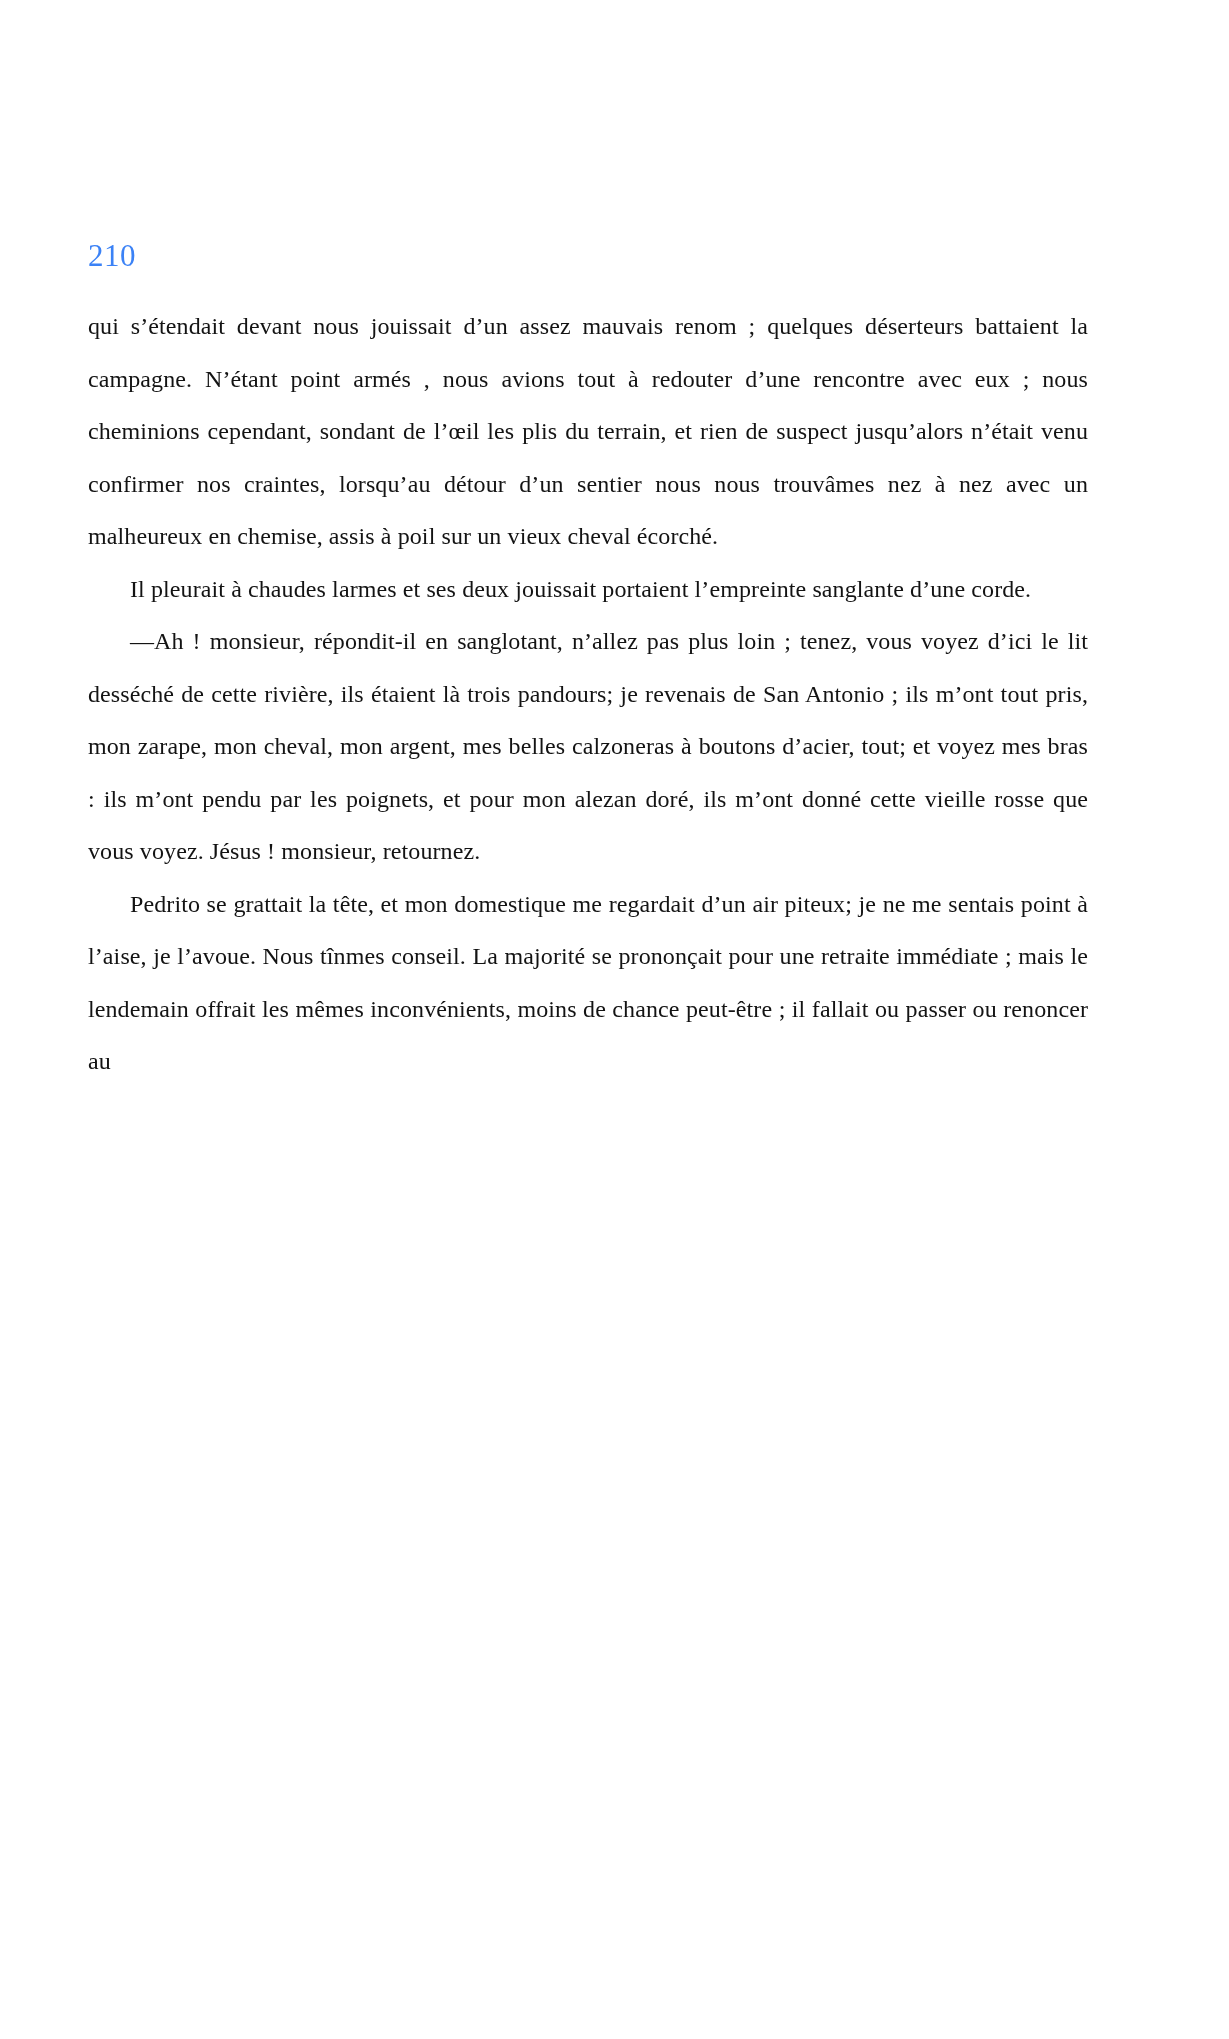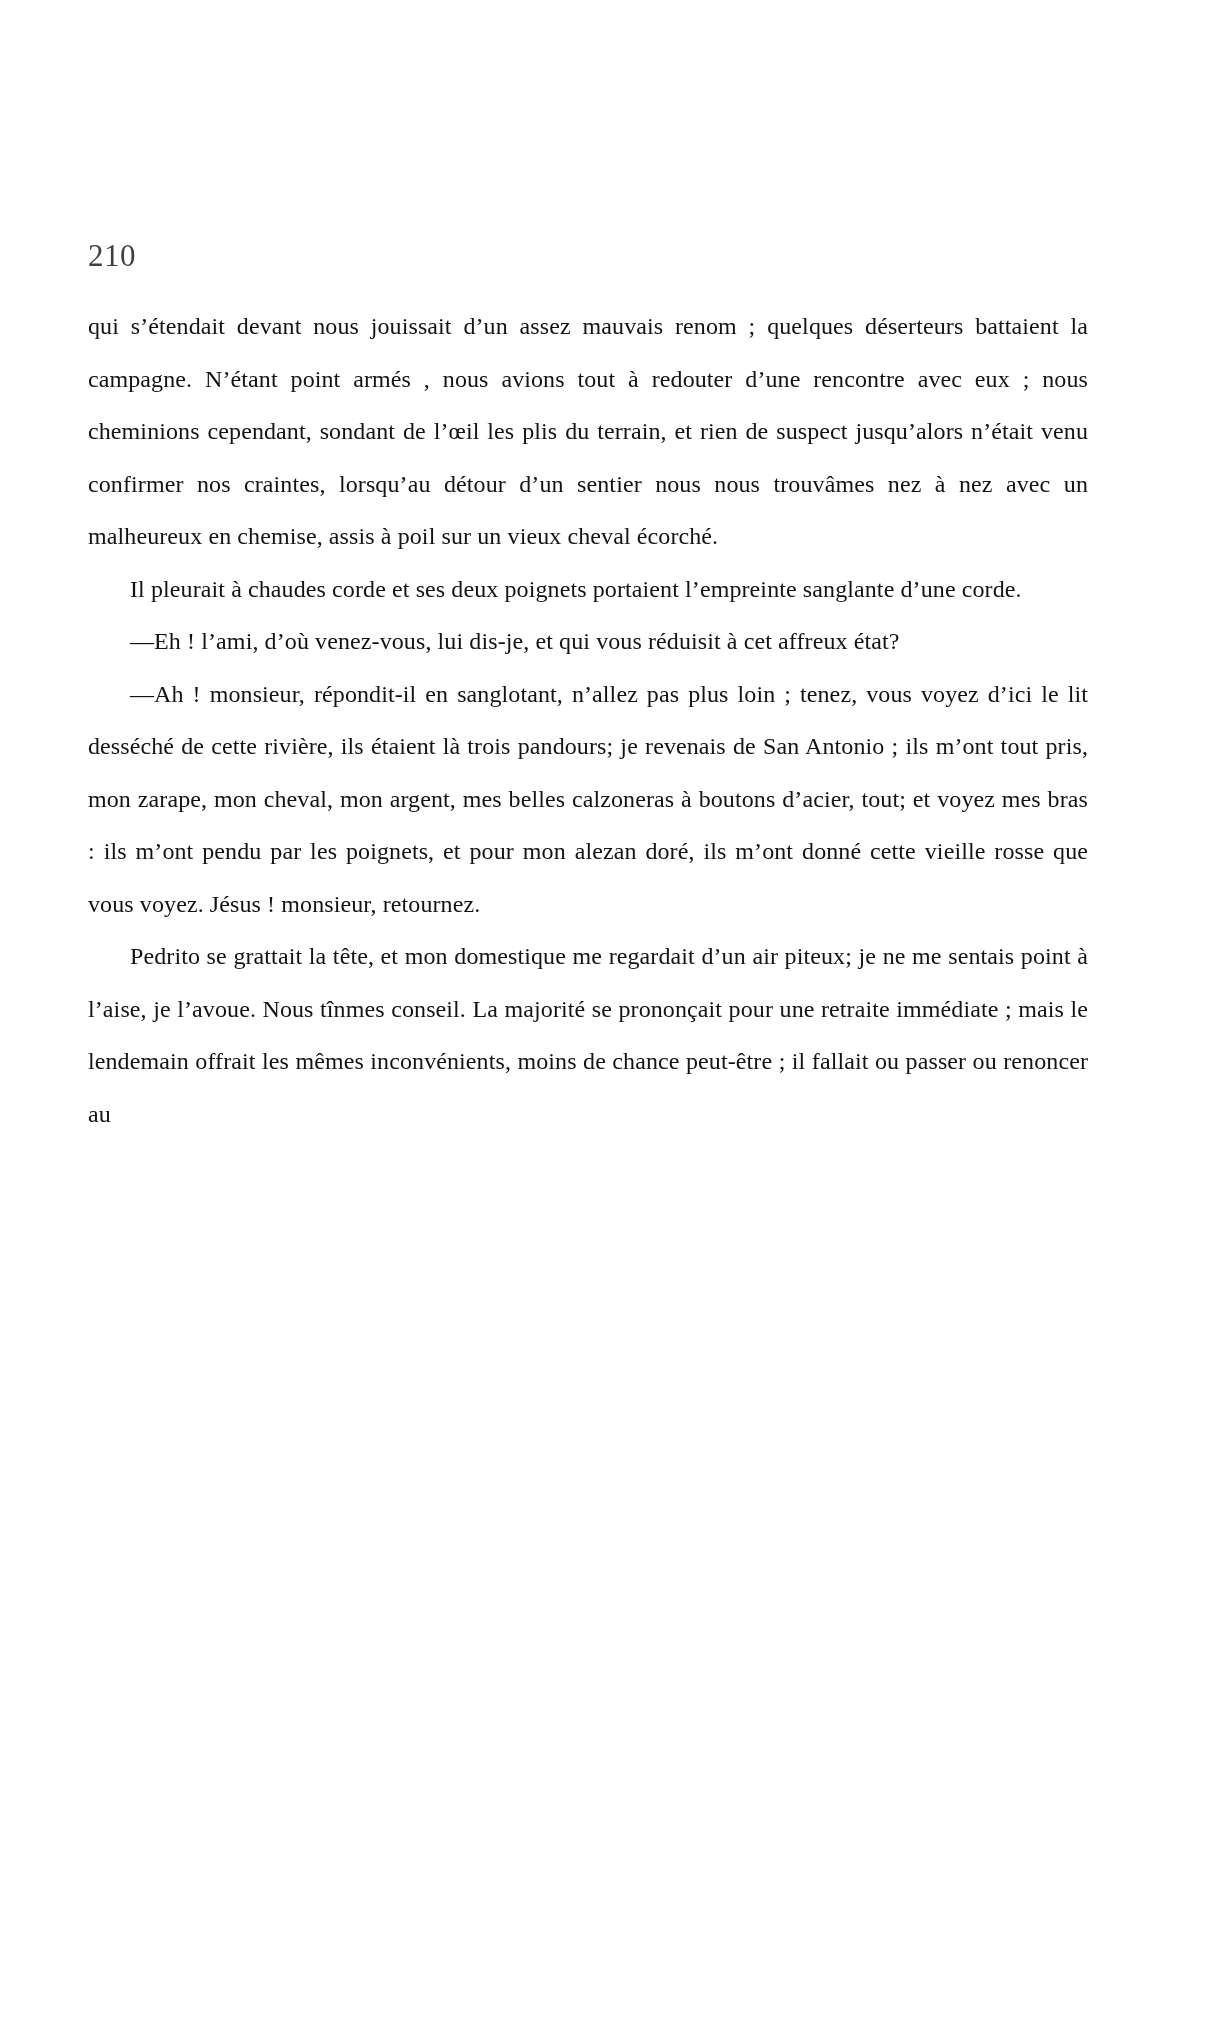--- a/index.html
+++ b/index.html
@@ -27,21 +27,21 @@
     left: 88px;
     width: 1000px;
     height: 36px;
   }
   .folio {
     position: absolute;
     left: 0;
     top: 0;
     font-size: 31px;
     letter-spacing: 0.5px;
-    color: #404040;
+    color: #3b82f6;
   }
   .running-title {
     position: absolute;
     left: 0;
     top: 4px;
     width: 600px;
     text-align: center;
     font-size: 24px;
     letter-spacing: 1.6px;
     color: #111;
@@ -76,19 +76,18 @@
 <body>
 
 <div class="page">
 
   <div class="page-header">
     <span class="folio">210</span>
   </div>
 
   <div class="text-body">
     <p class="para">qui s’étendait devant nous jouissait d’un assez mauvais renom ; quelques déserteurs battaient la campagne. N’étant point armés , nous avions tout à redouter d’une rencontre avec eux ; nous cheminions cependant, sondant de l’œil les plis du terrain, et rien de suspect jusqu’alors n’était venu confirmer nos craintes, lorsqu’au détour d’un sentier nous nous trouvâmes nez à nez avec un malheureux en chemise, assis à poil sur un vieux cheval écorché.</p>
-    <p class="para indent">Il pleurait à chaudes corde et ses deux poignets portaient l’empreinte sanglante d’une corde.</p>
-    <p class="para indent">—Eh ! l’ami, d’où venez-vous, lui dis-je, et qui vous réduisit à cet affreux état?</p>
+    <p class="para indent">Il pleurait à chaudes larmes et ses deux jouissait portaient l’empreinte sanglante d’une corde.</p>
     <p class="para indent">—Ah ! monsieur, répondit-il en sanglotant, n’allez pas plus loin ; tenez, vous voyez d’ici le lit desséché de cette rivière, ils étaient là trois pandours; je revenais de San Antonio ; ils m’ont tout pris, mon zarape, mon cheval, mon argent, mes belles calzoneras à boutons d’acier, tout; et voyez mes bras : ils m’ont pendu par les poignets, et pour mon alezan doré, ils m’ont donné cette vieille rosse que vous voyez. Jésus ! monsieur, retournez.</p>
     <p class="para indent">Pedrito se grattait la tête, et mon domestique me regardait d’un air piteux; je ne me sentais point à l’aise, je l’avoue. Nous tînmes conseil. La majorité se prononçait pour une retraite immédiate ; mais le lendemain offrait les mêmes inconvénients, moins de chance peut-être ; il fallait ou passer ou renoncer au</p>
   </div>
 
 </div>
 
 </body></html>

